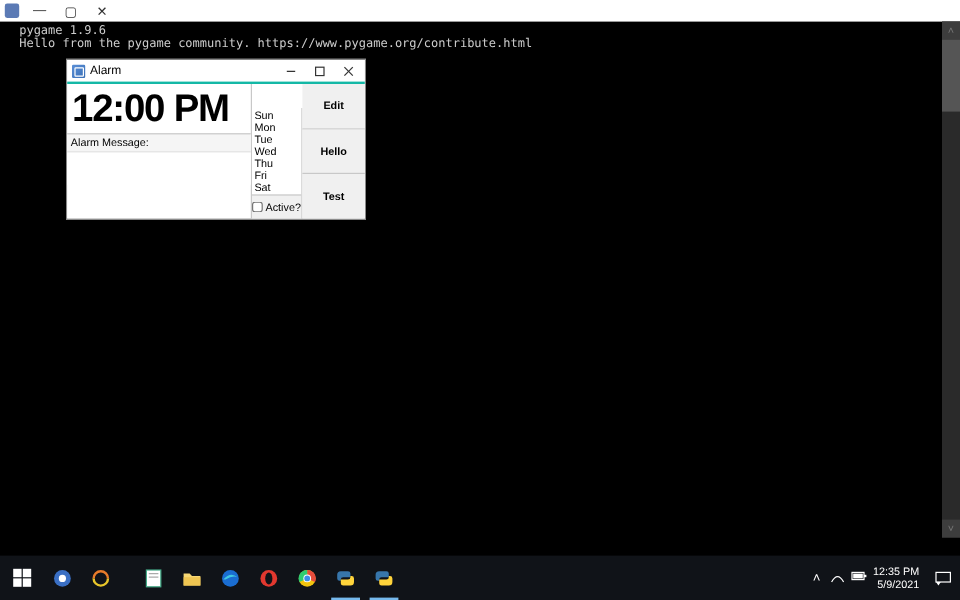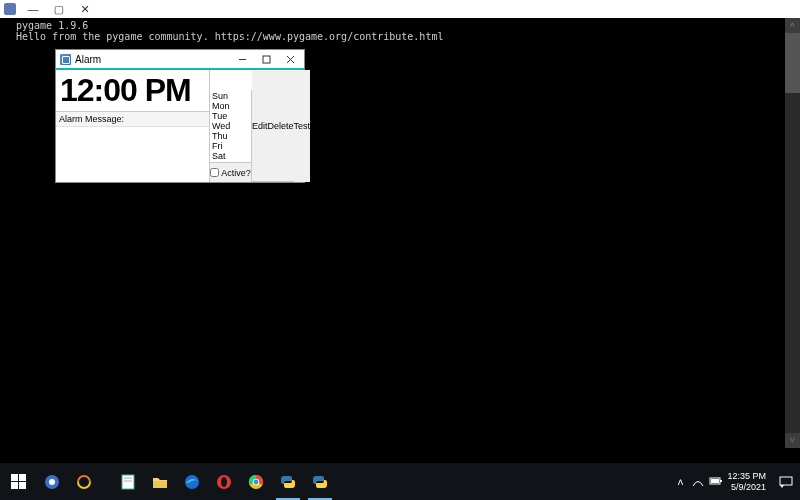--- a/index.html
+++ b/index.html
@@ -41,21 +41,21 @@
   .alarm-body{display:flex; background:#fff;}
   .col-left{flex:1; border-right:1px solid #c8c8c8;}
   .time-display{font-family:Arial,sans-serif;font-weight:900;font-size:32px;padding:2px 4px;letter-spacing:-1px;}
   .msg-row{border-top:1px solid #c8c8c8;padding:2px 3px;font-size:9px;background:#f5f5f5;}
   .msg-area{height:28px;background:#fff;border-top:1px solid #e0e0e0;}
   .col-mid{width:42px;display:flex;flex-direction:column;border-right:1px solid #c8c8c8;margin-top:20px;}
   .dow-list{flex:1;font-size:9px;line-height:10px;padding:1px 2px;background:#fff;}
   .dow-list div{padding:0;}
   .active-row{border-top:1px solid #c8c8c8;height:20px;display:flex;align-items:center;justify-content:center;font-size:9px;background:#f0f0f0;}
   .active-row input{width:9px;height:9px;margin-right:2px;}
-  .col-right{width:52px;display:flex;flex-direction:row;}
+  .col-right{width:52px;display:flex;flex-direction:column;font-weight:bold;}
   .rb{flex:1;border-bottom:1px solid #c8c8c8;background:#f0f0f0;font-size:9px;display:flex;align-items:center;justify-content:center;}
   .rb:last-child{border-bottom:none;}
 
   
   .taskbar{position:absolute;left:0;bottom:0;width:800px;height:37px;background:#101318;display:flex;align-items:center;}
   .start{width:36px;height:37px;display:flex;align-items:center;justify-content:center;}
   .start-grid{display:grid;grid-template-columns:7px 7px;grid-template-rows:7px 7px;gap:1px;}
   .start-grid span{background:#fff;}
   .tbi{width:32px;height:37px;display:flex;align-items:center;justify-content:center;position:relative;}
   .tbi.active::after{content:'';position:absolute;bottom:0;left:4px;right:4px;height:2px;background:#76b9ed;}
@@ -121,21 +121,21 @@
         <div>Fri</div>
         <div>Sat</div>
       </div>
       <div class="active-row">
         <input type="checkbox" style="">
         <span>Active?</span>
       </div>
     </div>
     <div class="col-right">
       <div class="rb">Edit</div>
-      <div class="rb">Delete</div>
+      <div class="rb">Hello</div>
       <div class="rb">Test</div>
     </div>
   </div>
 </div>
 
 <div class="taskbar">
   <div class="start">
     <div class="start-grid">
       <span></span>
         <span></span>

